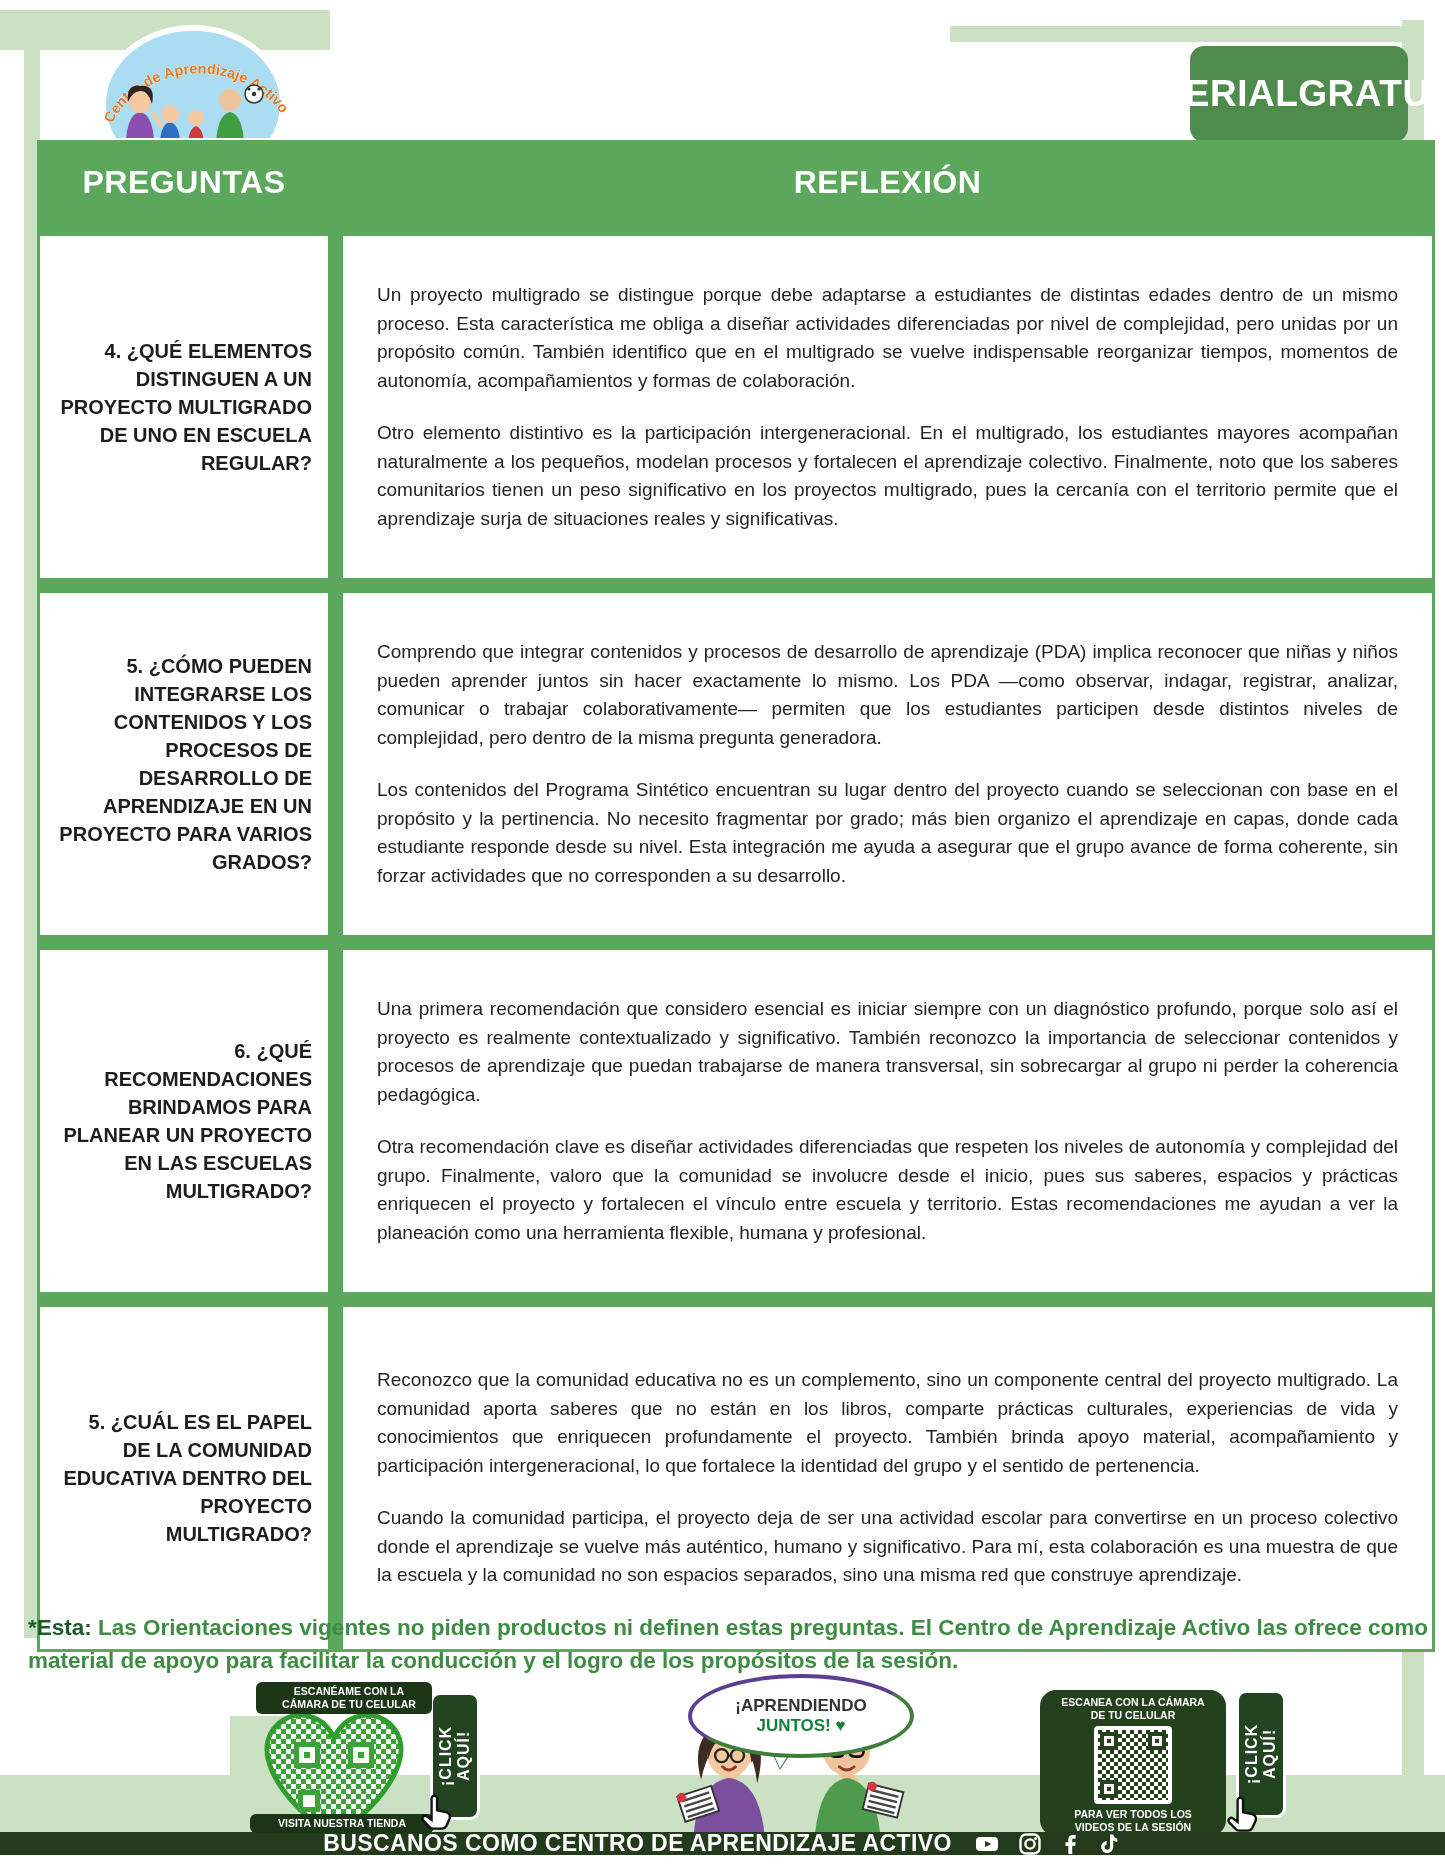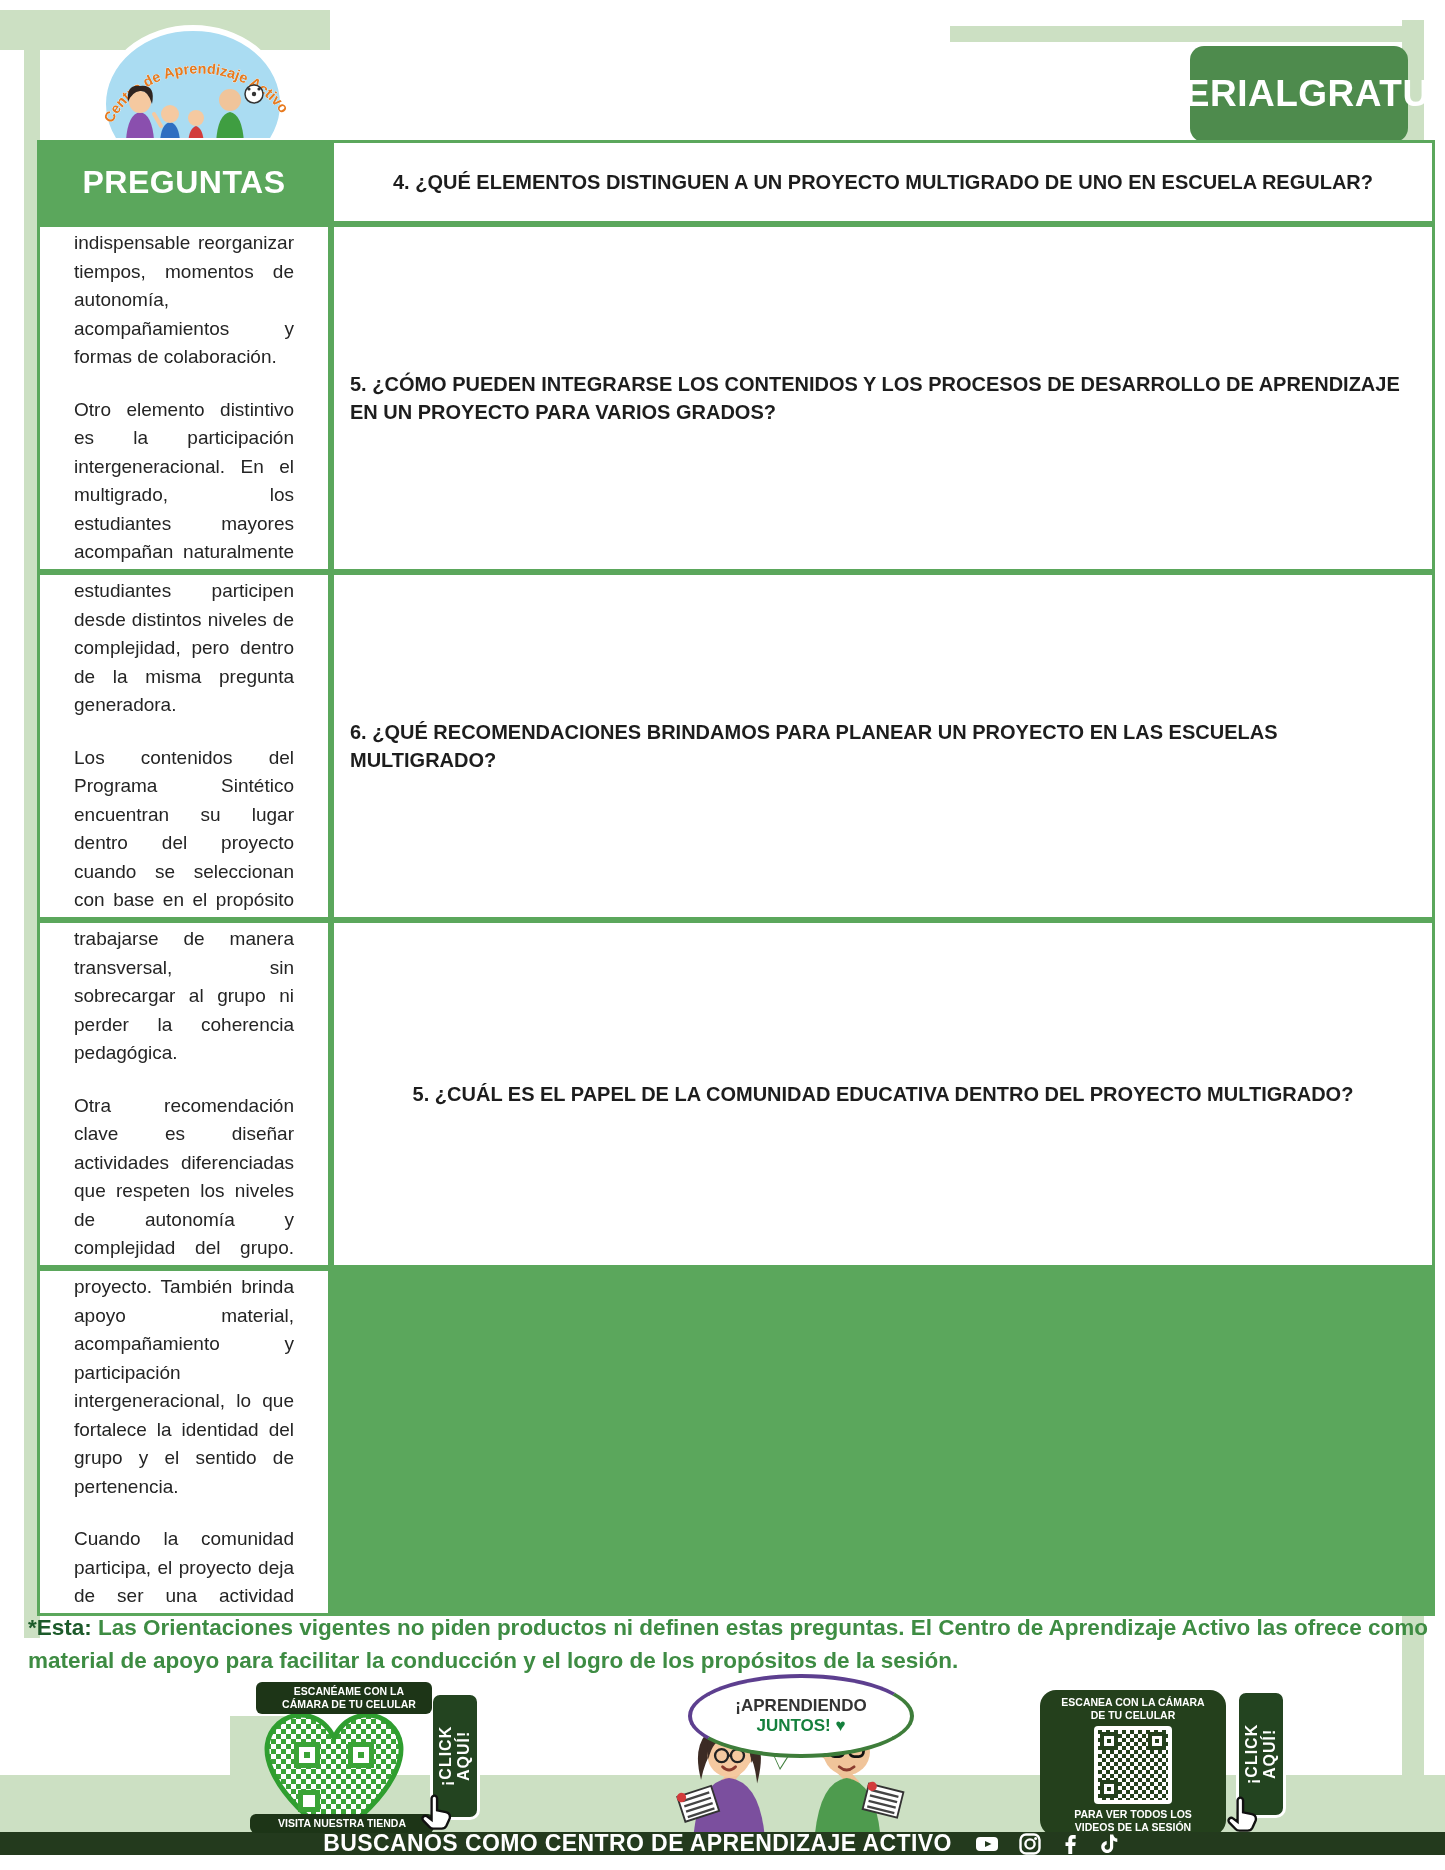--- a/index.html
+++ b/index.html
@@ -10,25 +10,25 @@
   
   .logo-wrap{position:absolute;left:48px;top:22px;width:290px;height:170px;}
   .badge{position:absolute;left:1190px;top:46px;width:218px;height:96px;background:#4E8B4D;
          border-radius:14px;color:#fff;font-weight:800;font-size:37px;line-height:1.18;
          display:flex;flex-direction:row;align-items:center;justify-content:center;
          text-align:center;letter-spacing:.5px;}
 
   
   .qtable{position:absolute;left:37px;top:140px;width:1392px;background:#5BA75C;
           border:3px solid #5BA75C;display:grid;grid-template-columns:288px 1fr;
-          grid-template-rows:78px 342px 342px 342px 342px;gap:6px;}
+          grid-template-rows:78px 342px 342px 342px 342px;gap:15px;}
   .th{background:#5BA75C;color:#fff;font-weight:800;font-size:32px;letter-spacing:.5px;
       display:flex;align-items:center;justify-content:center;}
   .qcell{background:#fff;display:flex;align-items:center;justify-content:center;
-         padding:10px 16px;text-align:left;font-weight:800;font-size:20px;color:#1d1d1d;
+         padding:10px 16px;text-align:right;font-weight:800;font-size:20px;color:#1d1d1d;
          line-height:1.4;overflow:hidden;}
   .rcell{background:#fff;display:flex;flex-direction:column;justify-content:center;
          padding:18px 34px;font-size:19px;color:#242424;line-height:1.5;text-align:justify;
          overflow:hidden;}
   .rcell p{margin:12px 0;}
 
   
   .note{position:absolute;left:28px;top:1612px;width:1402px;font-size:22.5px;line-height:1.45;
         color:#3E8C43;font-weight:600;}
   .note b{color:#1C5A2A;font-weight:800;}
@@ -123,20 +123,21 @@
     </svg>
   </div>
 
   <div class="badge">
     <span>MATERIAL</span>
     <span>GRATUITO</span>
   </div>
 
   <div class="qtable">
     <div class="th">PREGUNTAS</div>
+    <div class="th">REFLEXIÓN</div>
 
     <div class="qcell">4. ¿QUÉ ELEMENTOS DISTINGUEN A UN PROYECTO MULTIGRADO DE UNO EN ESCUELA REGULAR?</div>
     <div class="rcell">
       <p>Un proyecto multigrado se distingue porque debe adaptarse a estudiantes de distintas edades dentro de un mismo proceso. Esta característica me obliga a diseñar actividades diferenciadas por nivel de complejidad, pero unidas por un propósito común. También identifico que en el multigrado se vuelve indispensable reorganizar tiempos, momentos de autonomía, acompañamientos y formas de colaboración.</p>
       <p>Otro elemento distintivo es la participación intergeneracional. En el multigrado, los estudiantes mayores acompañan naturalmente a los pequeños, modelan procesos y fortalecen el aprendizaje colectivo. Finalmente, noto que los saberes comunitarios tienen un peso significativo en los proyectos multigrado, pues la cercanía con el territorio permite que el aprendizaje surja de situaciones reales y significativas.</p>
     </div>
 
     <div class="qcell">5. ¿CÓMO PUEDEN INTEGRARSE LOS CONTENIDOS Y LOS PROCESOS DE DESARROLLO DE APRENDIZAJE EN UN PROYECTO PARA VARIOS GRADOS?</div>
     <div class="rcell">
       <p>Comprendo que integrar contenidos y procesos de desarrollo de aprendizaje (PDA) implica reconocer que niñas y niños pueden aprender juntos sin hacer exactamente lo mismo. Los PDA —como observar, indagar, registrar, analizar, comunicar o trabajar colaborativamente— permiten que los estudiantes participen desde distintos niveles de complejidad, pero dentro de la misma pregunta generadora.</p>

